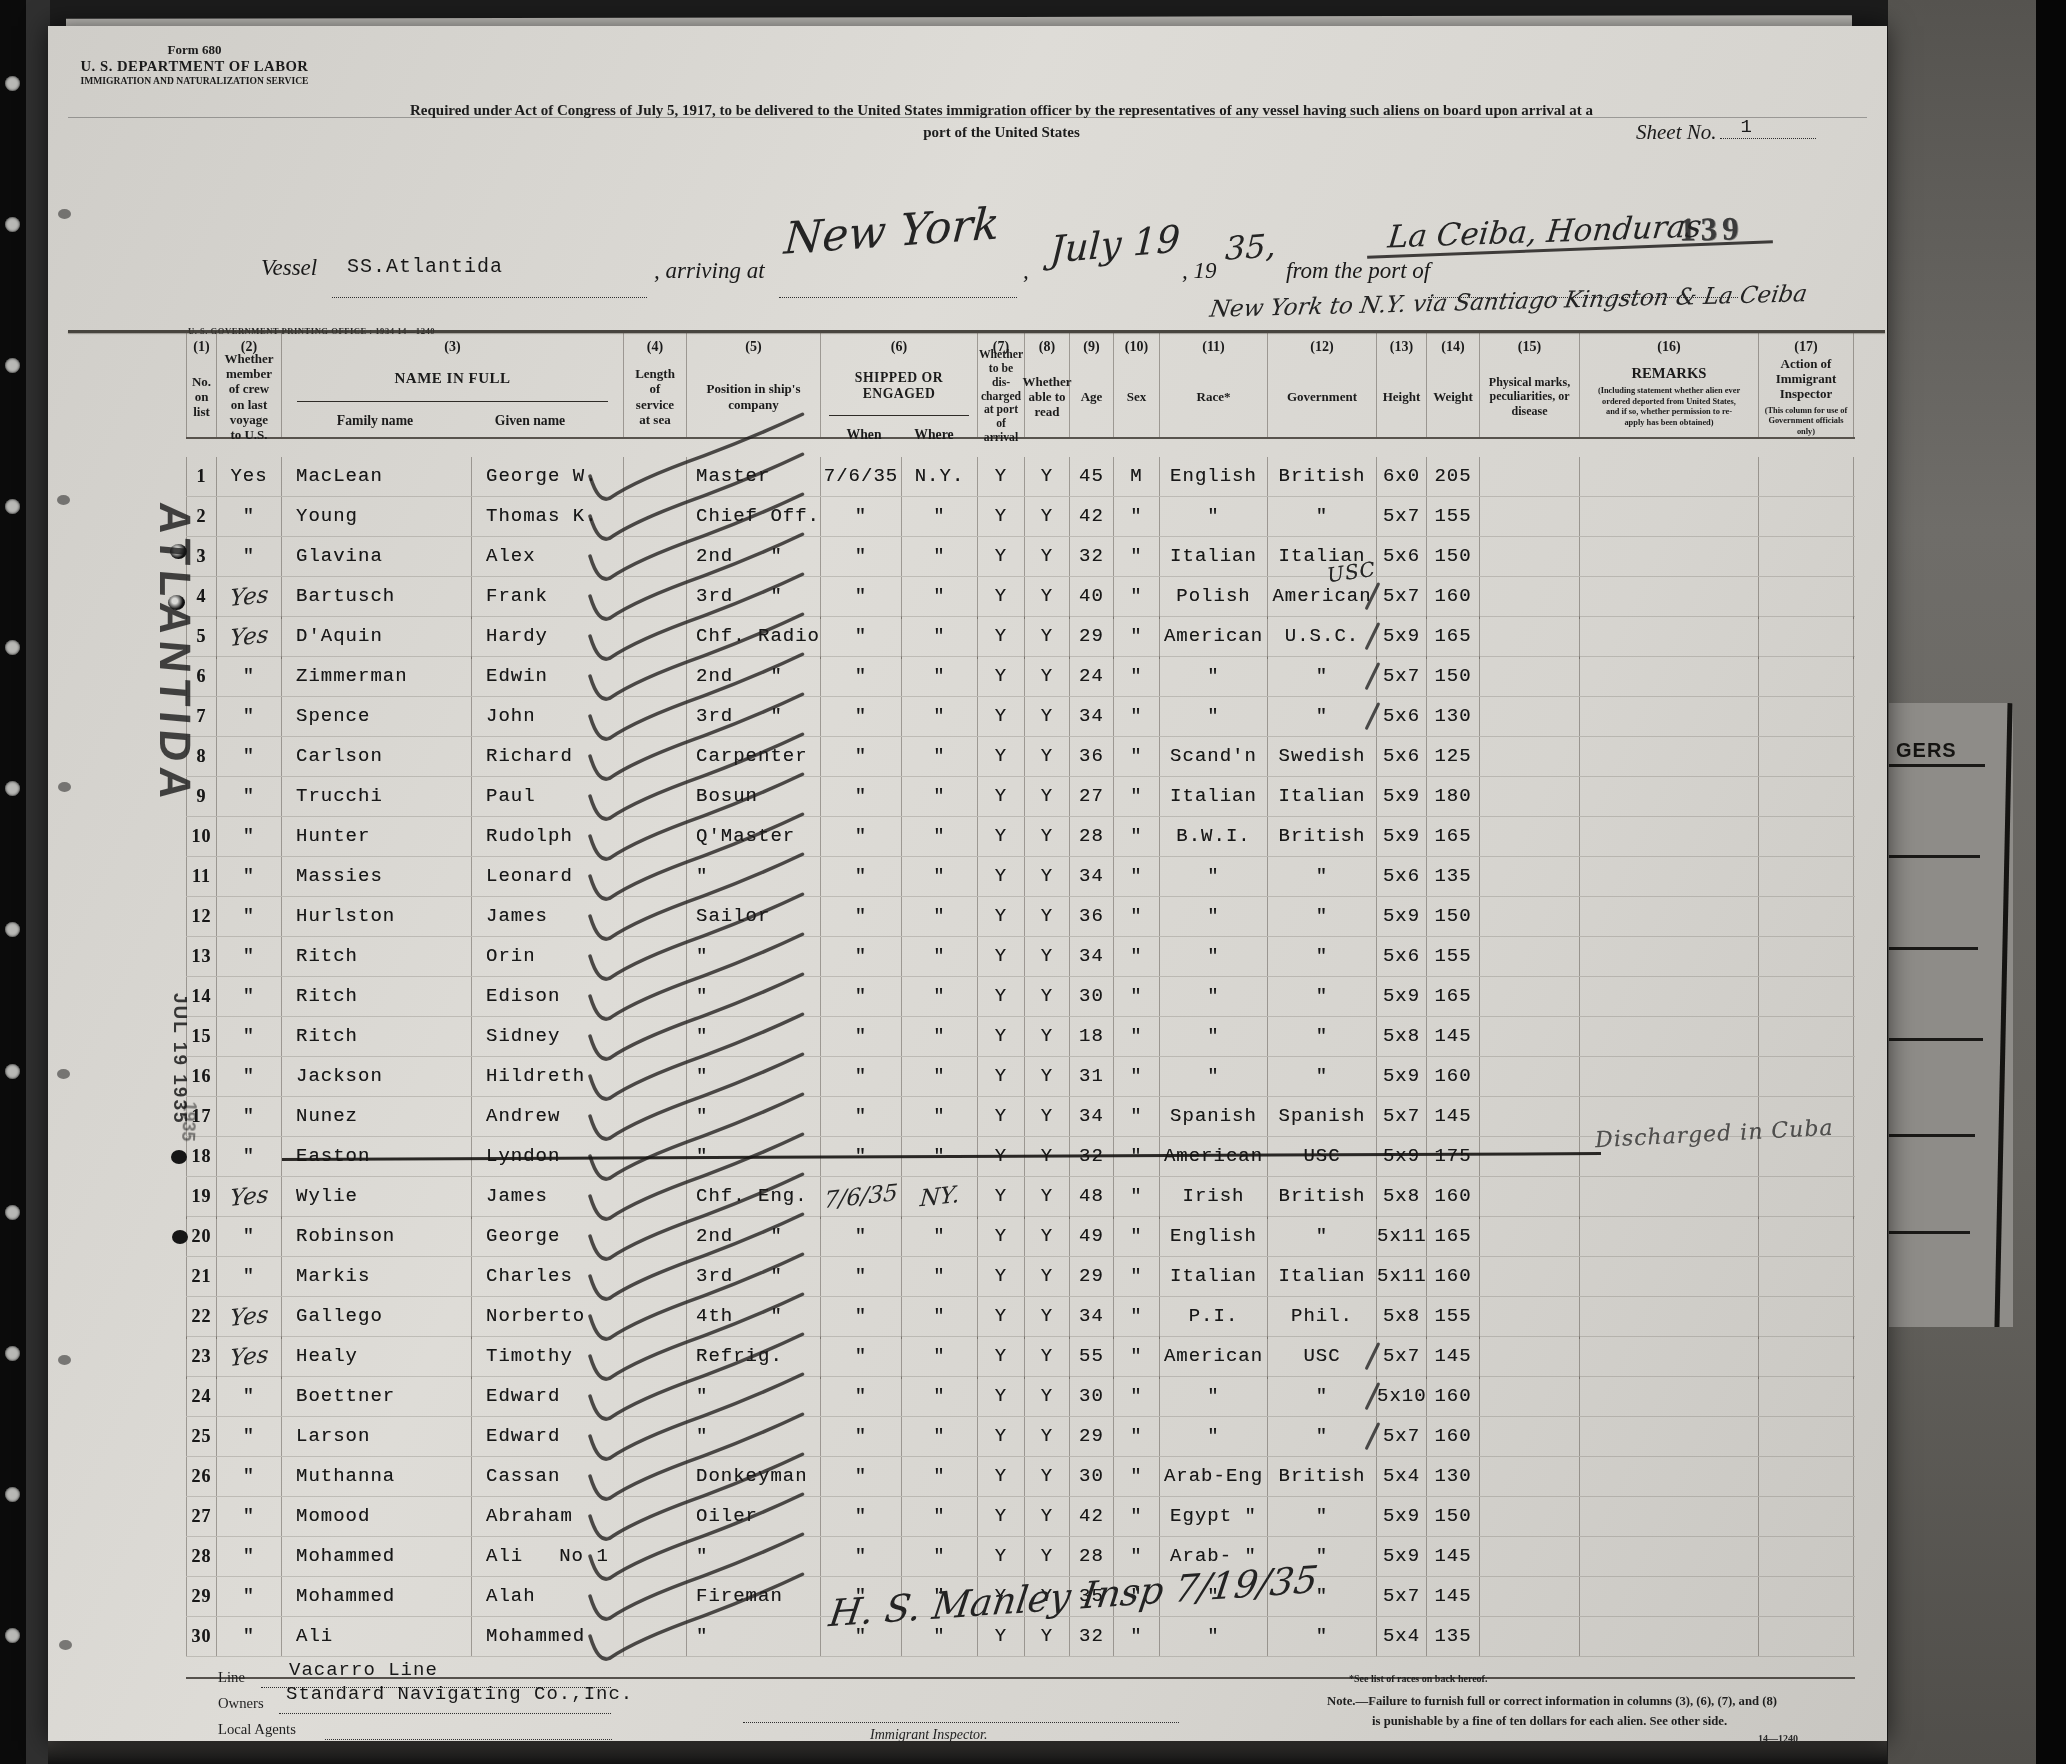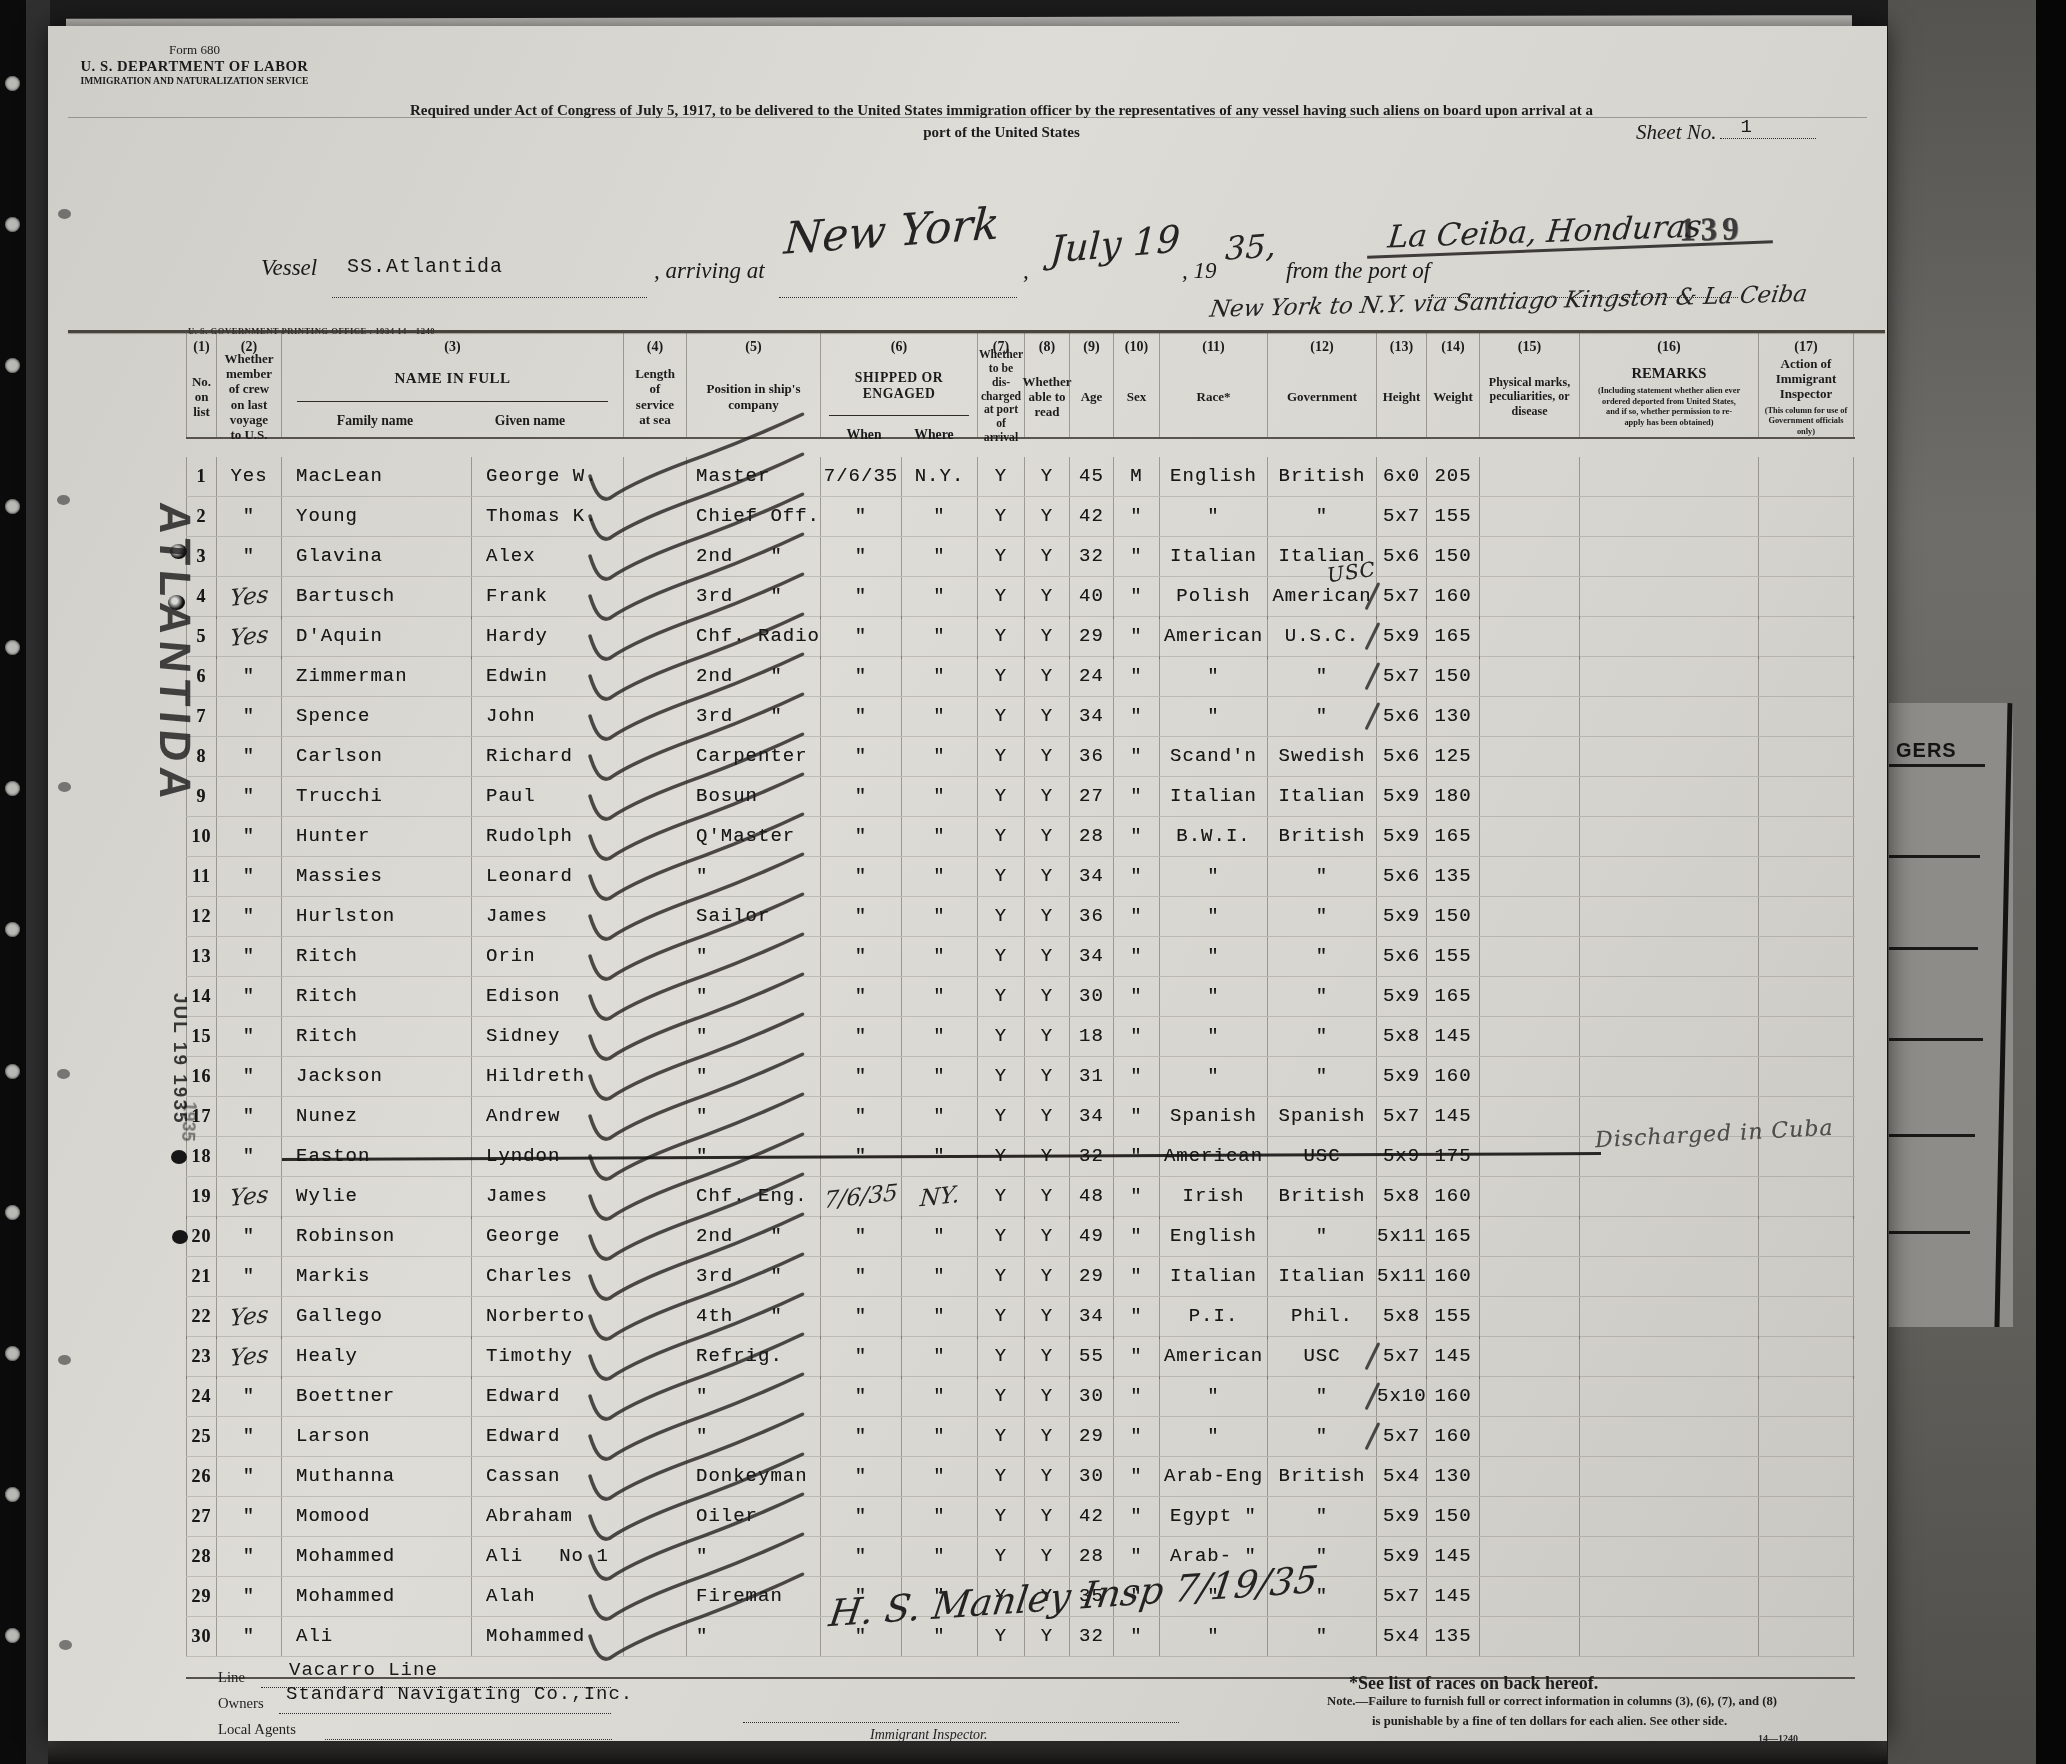--- a/index.html
+++ b/index.html
@@ -27,21 +27,21 @@
   .fragment .frag-text{position:absolute;left:7px;top:36px;font-family:"Liberation Sans",sans-serif;font-weight:bold;font-size:20px;color:#151412;letter-spacing:1px;}
   
   .page{
     position:absolute;left:48px;top:26px;width:1839px;height:1715px;
     background:linear-gradient(115deg,#cfcdc8,#dedcd7 38%,#d6d4cf 70%,#c8c6c1);
     box-shadow:0 0 25px rgba(0,0,0,.65);
   }
   .thinrule{position:absolute;left:20px;top:91px;width:1799px;height:1px;background:rgba(40,40,40,.35);}
   .heavyrule{position:absolute;left:20px;top:304px;width:1817px;height:2.5px;background:#38352f;opacity:.9;box-shadow:0 1px 1px rgba(60,55,48,.4);}
   .formid{position:absolute;left:30px;top:16px;width:233px;text-align:center;color:var(--ink);}
-  .formid .l1{font-size:13px;font-weight:normal;}
+  .formid .l1{font-size:13px;font-weight:bold;}
   .formid .l2{font-size:14.7px;font-weight:bold;letter-spacing:0.5px;}
   .formid .l3{font-size:9.6px;font-weight:bold;}
   .sheetno{position:absolute;left:1588px;top:94px;font-style:italic;font-size:21px;color:var(--ink);}
   .sheetno .dot{display:inline-block;width:96px;border-bottom:1.5px dotted #2f2f2f;margin-left:4px;position:relative;}
   .sheetno .dot span{position:absolute;left:20px;top:-22px;font-style:normal;font-family:"Liberation Mono",monospace;font-size:19px;}
   .title{position:absolute;left:203px;top:31px;width:1471px;text-align:center;font-size:28px;font-weight:bold;color:#171717;letter-spacing:0.5px;white-space:nowrap;}
   .title .und{border-bottom:2px solid #1c1c1c;padding-bottom:1px;}
   .subtitle{position:absolute;left:152px;top:74px;width:1603px;text-align:center;font-size:15px;font-weight:bold;color:#1d1d1d;line-height:1.45;}
   .stamp139{position:absolute;left:1631px;top:185px;font-size:33px;font-weight:bold;color:#3b3b3b;letter-spacing:5px;transform:rotate(-1deg);text-shadow:1px 0.5px 0 rgba(60,60,60,.5);}
   
@@ -84,21 +84,21 @@
   .tick{position:absolute;left:401px;top:-48px;width:218px;height:117px;pointer-events:none;z-index:3;}
   .strike{position:absolute;left:96px;top:18px;width:1319px;height:2.5px;background:#161412;opacity:.9;transform:rotate(-0.25deg);z-index:4;}
   .rem-hw{position:absolute;left:15px;top:-23px;font-size:22px;white-space:nowrap;transform:rotate(-3deg);opacity:.75;z-index:5;}
   .c-rem{position:relative;}
   
   .signature{position:absolute;left:781px;top:1549px;font-size:37px;transform:rotate(-4deg) skewX(-12deg);white-space:nowrap;color:#232323;z-index:6;}
   
   .f-label{position:absolute;font-size:14.7px;color:#1f1f1f;}
   .f-typed{position:absolute;font-size:19px;}
   .f-insp{position:absolute;left:822px;top:1701px;font-style:italic;font-size:14px;color:#222;}
-  .f-note1{position:absolute;left:1301px;top:1647px;font-size:18px;font-weight:bold;color:#1e1e1e;}
+  .f-note1{position:absolute;left:1301px;top:1647px;font-size:10px;font-weight:bold;color:#1e1e1e;}
   .f-note2{position:absolute;left:1279px;top:1668px;font-size:12.7px;font-weight:bold;color:#1e1e1e;}
   .f-note3{position:absolute;left:1324px;top:1688px;font-size:12.7px;font-weight:bold;color:#1e1e1e;}
   .f-code{position:absolute;left:1710px;top:1707px;font-size:10px;font-weight:bold;color:#2a2a2a;}
   
   .vstamp{position:absolute;left:152px;top:479px;transform:rotate(90deg) skewX(-5deg);transform-origin:0 0;font-family:"Liberation Sans",sans-serif;font-weight:bold;font-size:44px;letter-spacing:6px;color:rgba(22,22,22,.78);white-space:nowrap;z-index:7;}
   .dstamp{position:absolute;left:143px;top:967px;transform:rotate(90deg);transform-origin:0 0;font-family:"Liberation Sans",sans-serif;font-weight:bold;font-size:19px;letter-spacing:2px;color:rgba(18,18,18,.82);white-space:nowrap;z-index:7;}
   .dstamp2{position:absolute;left:152px;top:1076px;transform:rotate(93deg);transform-origin:0 0;font-family:"Liberation Sans",sans-serif;font-weight:bold;font-size:18px;color:rgba(18,18,18,.5);white-space:nowrap;z-index:7;filter:blur(0.5px);}
   .blob{position:absolute;border-radius:50%;background:#161616;}
   .rivet{position:absolute;width:17px;height:15px;border-radius:50%;background:radial-gradient(circle at 40% 40%, #d8d8d5 0 20%, #111 60%);}
 </style>

